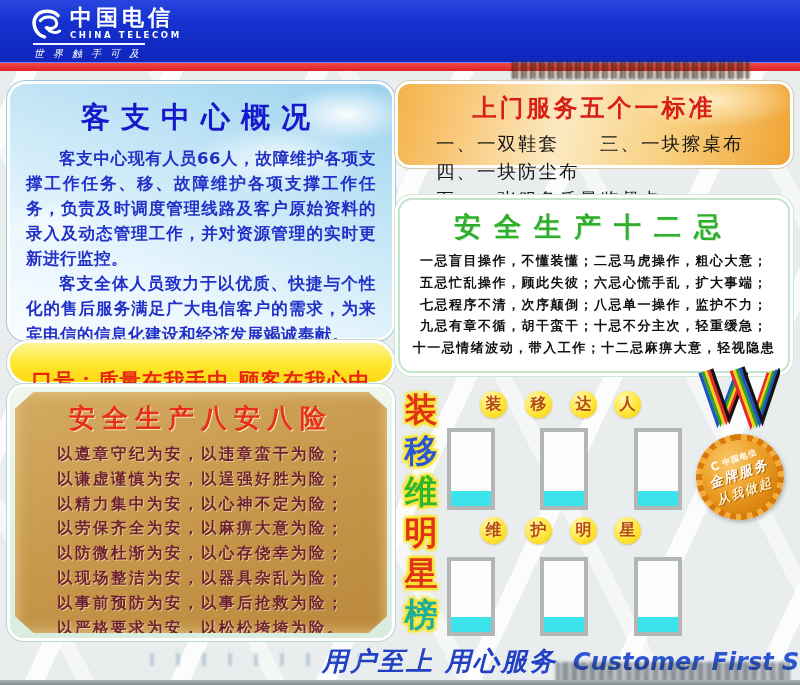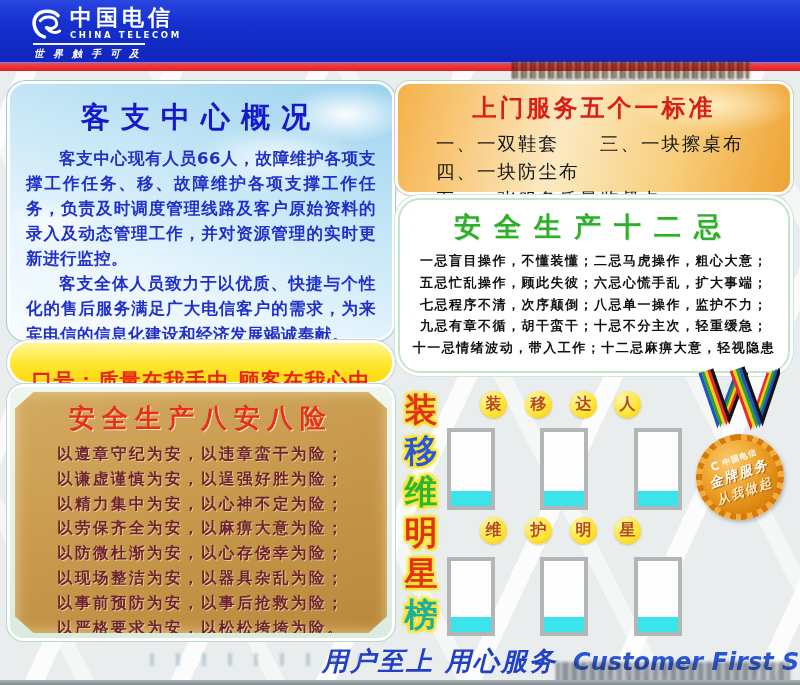--- a/index.html
+++ b/index.html
@@ -11,21 +11,21 @@
       repeating-linear-gradient(63deg, rgba(255,255,255,0) 0 70px, rgba(255,255,255,.55) 70px 86px, rgba(255,255,255,0) 86px 170px);
   }
   
   .topbar { position:absolute; left:0; top:0; width:800px; height:62px;
     background:linear-gradient(#2a46e0 0%, #1531cf 35%, #1026bd 100%); }
   .brand { position:absolute; left:30px; top:6px; display:flex; align-items:flex-start; gap:6px; }
   .logo-svg { width:34px; height:34px; margin-top:2px; }
   .brand-cn { color:#fff; font-size:22px; font-weight:bold; letter-spacing:4px; line-height:1.05; }
   .brand-en { color:#fff; font-size:8.5px; font-weight:bold; letter-spacing:2.6px; margin-top:1px; }
   .brand-rule { position:absolute; left:33px; top:43px; width:112px; height:2px; background:rgba(255,255,255,.95); }
-  .tagline { position:absolute; left:34px; top:47px; color:#fff; font-size:10px; font-weight:bold;
+  .tagline { position:absolute; left:34px; top:47px; color:#fff; font-size:10px; font-weight:normal;
     font-style:italic; letter-spacing:9px; }
   .red-stripe { position:absolute; left:0; top:62px; width:800px; height:9px;
     background:linear-gradient(#f04a4a,#e01f24); border-top:1px solid #6f84ff; }
   .wm-top { position:absolute; left:512px; top:61px; width:238px; height:18px; opacity:.8; filter:blur(1.1px);
     background:repeating-linear-gradient(90deg,#2b1a10 0 2px, rgba(120,70,30,.55) 2px 4px, rgba(40,25,15,.85) 4px 6px, rgba(200,160,110,.25) 6px 9px); }
   .wm-top2 { position:absolute; left:520px; top:79px; width:220px; height:5px; opacity:.35; filter:blur(1px);
     background:repeating-linear-gradient(90deg,#5c6a7a 0 3px, transparent 3px 7px); }
 
   
   .panel-overview { position:absolute; left:10px; top:84px; width:382px; height:254px; border-radius:16px;
@@ -52,31 +52,31 @@
   .gold { width:100%; height:100%;
     background:linear-gradient(160deg,#d4ab62 0%, #c89a4e 45%, #b9883c 100%);
     clip-path:polygon(5% 0,95% 0,100% 7%,100% 93%,95% 100%,5% 100%,0 93%,0 7%);
     box-shadow:inset 0 0 14px #e9cd92; padding-top:9px; }
   .eight-title { text-align:center; color:#e6301e; font-size:26px; font-weight:bold; letter-spacing:7px;
     text-shadow:1px 1px 0 #fbe9b0; margin-bottom:6px; }
   .eight-line { text-align:center; color:#6f2130; font-size:15.5px; font-weight:bold; letter-spacing:2.5px;
     line-height:1.6; text-shadow:1px 1px 0 rgba(250,235,190,.6); }
 
   
-  .panel-door { position:absolute; left:398px; top:84px; width:392px; height:108px; border-radius:12px;
+  .panel-door { position:absolute; left:398px; top:84px; width:392px; height:81px; border-radius:12px;
     background:
       radial-gradient(120px 40px at 80% 20%, rgba(255,240,200,.9), rgba(255,240,200,0) 70%),
       linear-gradient(105deg,#f5b148 0%, #fce9c2 42%, #f8cf7e 70%, #efa233 100%);
     box-shadow:0 0 0 3px #fff, 0 0 0 4px #d8cab0; padding-top:8px; }
   .door-title { text-align:center; color:#d81f16; font-size:24px; font-weight:bold; letter-spacing:3px; margin-bottom:7px; }
   .door-grid { display:grid; grid-template-columns:1fr 1fr; row-gap:3px; padding:0 26px 0 38px; }
   .door-item { color:#141414; font-size:18.5px; font-weight:normal; letter-spacing:2px; }
 
   
-  .panel-taboos { position:absolute; left:398px; top:198px; width:392px; height:175px; border-radius:22px;
+  .panel-taboos { position:absolute; left:398px; top:198px; width:392px; height:175px; border-radius:14px;
     background:#ffffff; border:2px solid #c3e5ca; box-shadow:0 0 0 3px #fff, 0 0 0 4px #cfe7d6; padding-top:9px; }
   .taboos-title { text-align:center; color:#2fae2e; font-size:27px; font-weight:bold; letter-spacing:13px;
     text-shadow:1px 1px 0 #d8f2cf; margin-bottom:5px; }
   .taboo-line { text-align:center; color:#101010; font-size:13px; font-weight:bold; letter-spacing:1.5px; line-height:1.68; }
 
   
   .starboard { position:absolute; left:398px; top:372px; width:392px; height:272px; }
   .vchar { position:absolute; left:5px; width:36px; text-align:center; font-size:33px; font-weight:bold;
     text-shadow:2px 2px 2px #f9e42c, -2px -2px 2px #f9e42c, 2px -2px 2px #f9e42c, -2px 2px 2px #f9e42c, 0 0 6px #ffe93d; }
   .vc0{top:16px;color:#e33118;} .vc1{top:57px;color:#2b56d6;} .vc2{top:98px;color:#2fb52f;}

